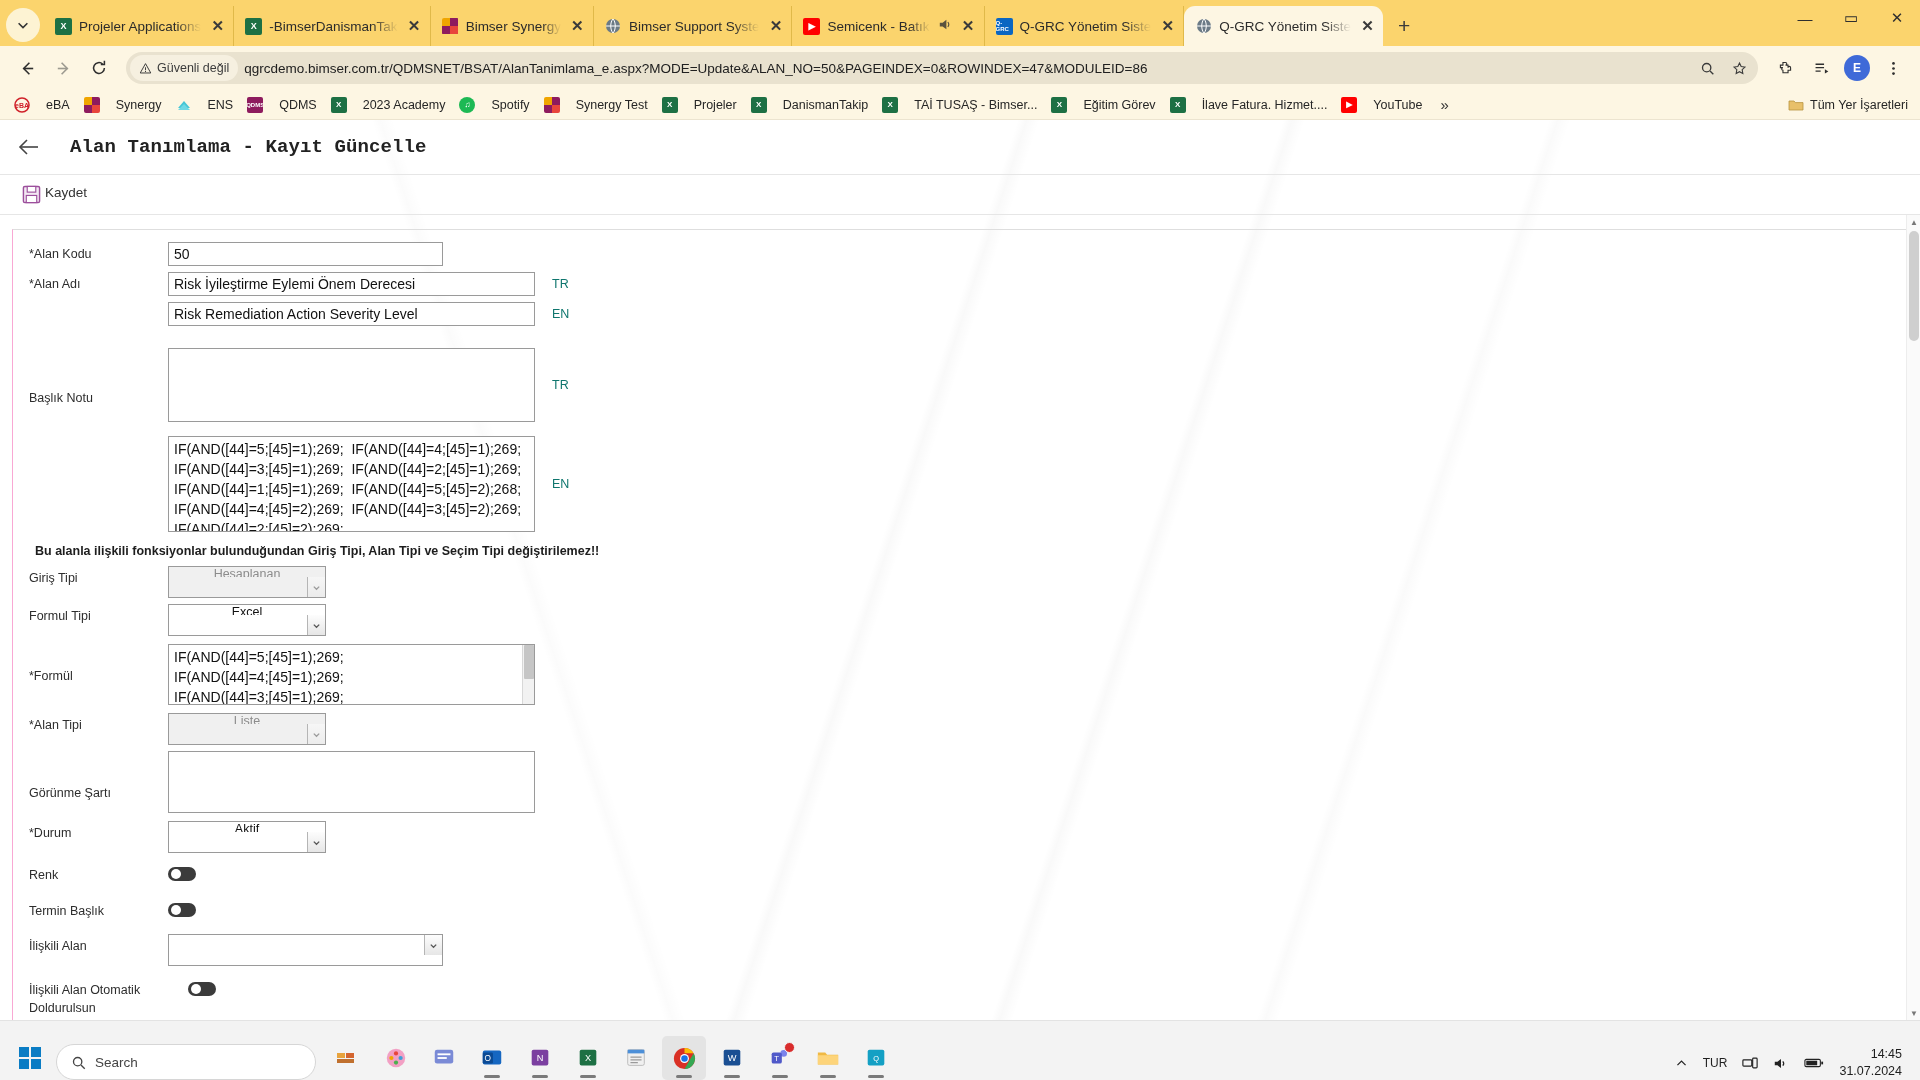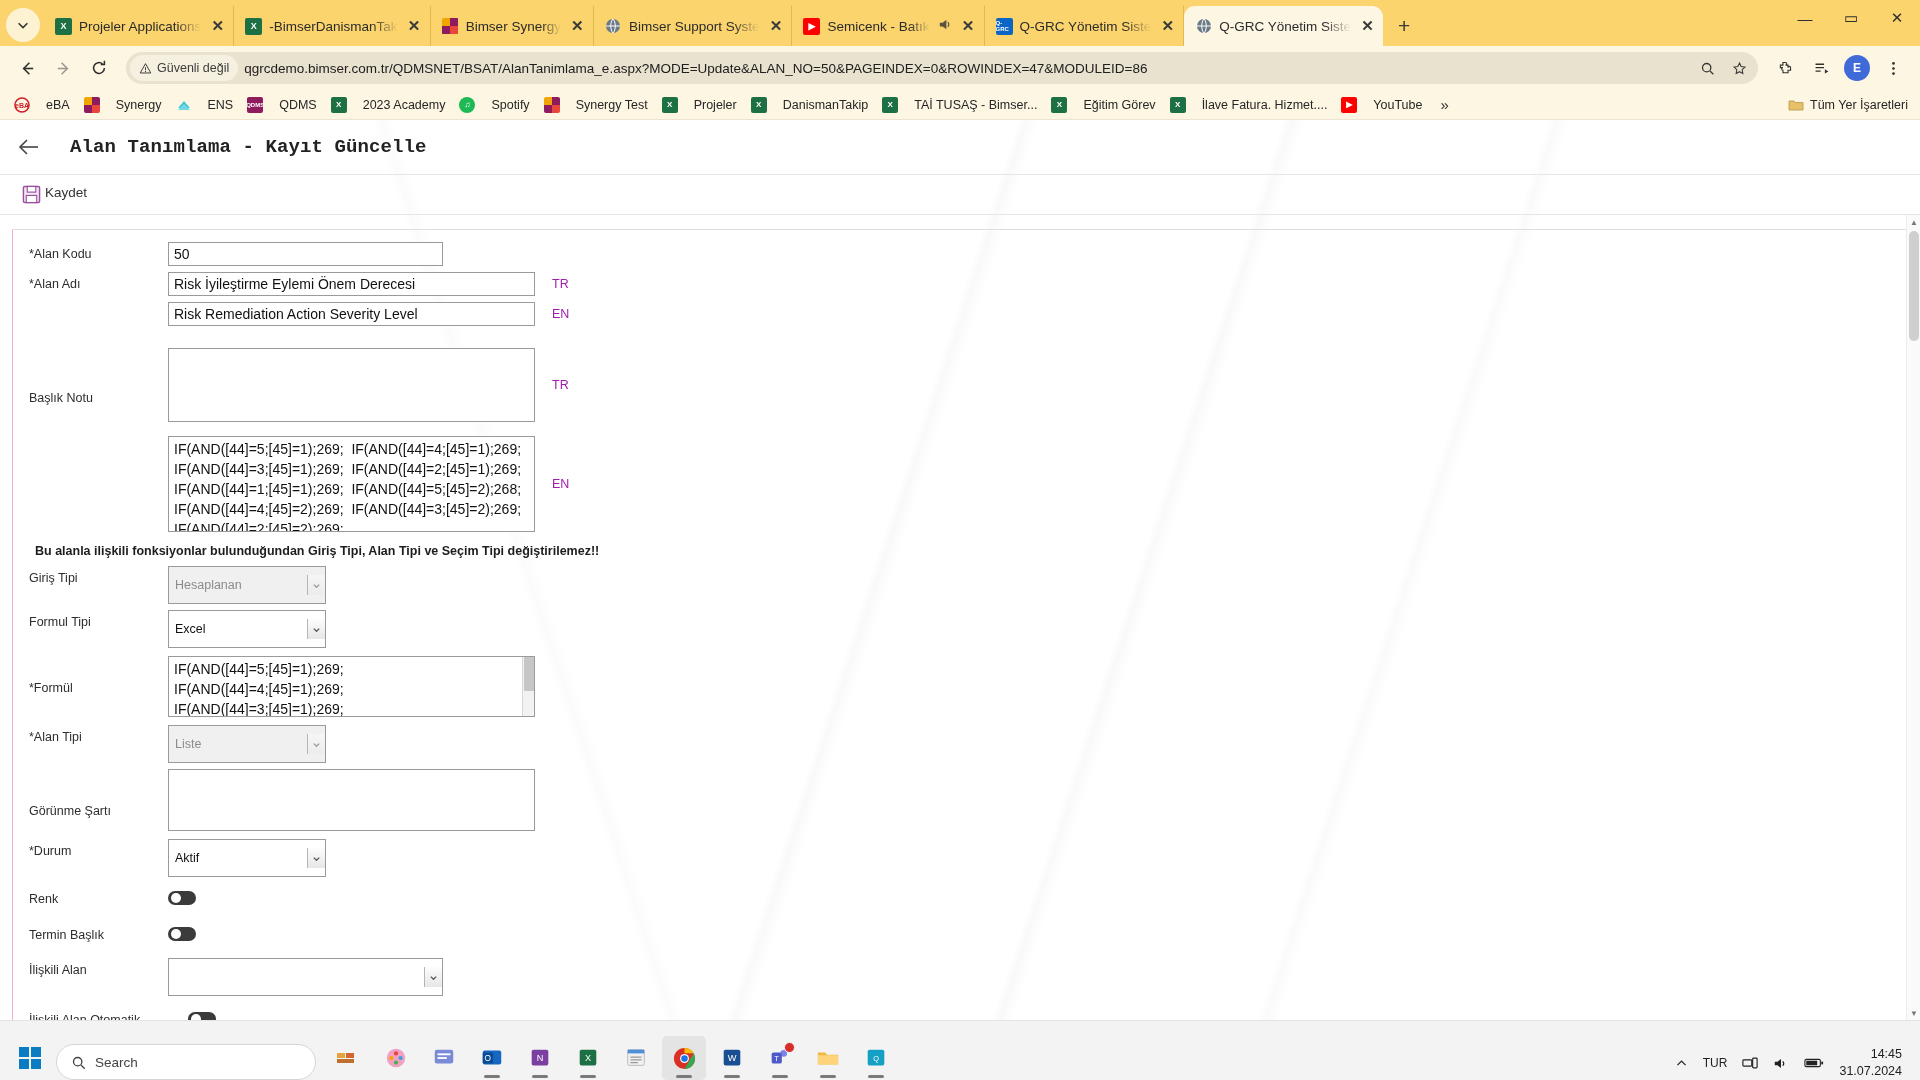--- a/index.html
+++ b/index.html
@@ -116,28 +116,28 @@
          padding: 4px 0 0 16px; line-height: 1.4; }
   .fieldwrap { display: flex; align-items: flex-start; gap: 0; }
 
   input.tb, textarea.tb {
     font-family: "Liberation Sans", sans-serif; font-size: 14px; color: #111;
     border: 1px solid #9a9a9a; background: #fff; padding: 3px 5px; outline: none;
   }
   textarea.tb { resize: none; line-height: 1.42; }
   .mono { font-family: "Liberation Mono", monospace; font-size: 11.5px;
           line-height: 1.5; }
-  .langtag { font-size: 12.5px; color: #a21caf; padding-left: 17px;
+  .langtag { font-size: 12.5px; color: #0f766e; padding-left: 17px;
              align-self: center; }
 
   .warnline { font-size: 12.5px; font-weight: bold; color: #1d1d1d;
               padding: 6px 0 8px 22px; }
 
-  .sel { position: relative; height: 38px; border: 1px solid #9a9a9a;
-         background: #fff; display: flex; align-items: center; }
+  .sel { position: relative; height: 32px; border: 1px solid #9a9a9a;
+         background: #fff; display: flex; align-items: center; flex-direction: column; }
   .sel.disabled { background: #f0f0f0; }
   .sel-val { font-size: 12.5px; color: #111; padding: 0 6px; white-space: nowrap;
              overflow: hidden; }
   .sel.disabled .sel-val { color: #8c8c8c; }
   .sel-arrow { width: 18px; height: 20px; margin-left: auto; flex: none;
                background: linear-gradient(#fdfdfd, #e6e6e6);
                border-left: 1px solid #b5b5b5; display: flex;
                align-items: center; justify-content: center; }
   .sel.disabled .sel-arrow { background: linear-gradient(#f6f6f6, #ececec); }
   .sel-arrow svg { width: 9px; height: 9px; }

